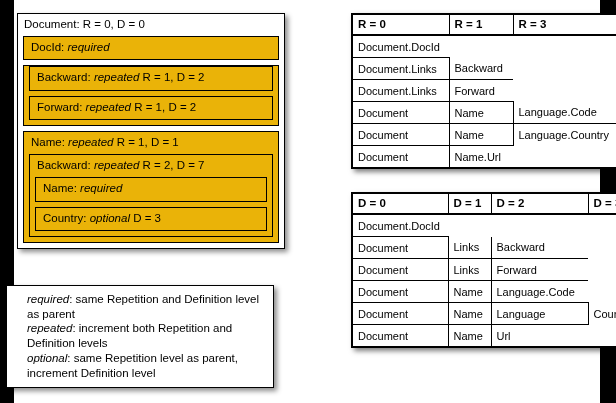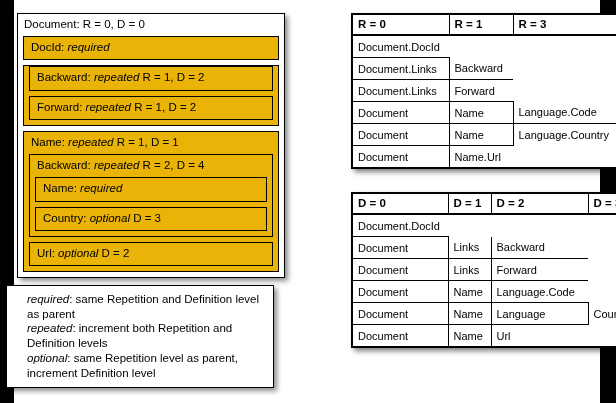--- a/index.html
+++ b/index.html
@@ -102,30 +102,27 @@
           <div class="box">
             <div class="node-row"><span>Backward: </span><span class="lit">repeated</span><span> R = 1, D = 2</span></div>
           </div>
           <div class="box">
             <div class="node-row"><span>Forward: </span><span class="lit">repeated</span><span> R = 1, D = 2</span></div>
           </div>
         </div>
         <div class="box">
           <div class="node-row"><span>Name: </span><span class="lit">repeated</span><span> R = 1, D = 1</span></div>
           <div class="box">
-            <div class="node-row"><span>Backward: </span><span class="lit">repeated</span><span> R = 2, D = 4</span></div>
+            <div class="node-row"><span>Backward: </span><span class="lit">repeated</span><span> R = 2, D = 7</span></div>
             <div class="box">
               <div class="node-row"><span>Name: </span><span class="lit">required</span><span></span></div>
             </div>
             <div class="box">
               <div class="node-row"><span>Country: </span><span class="lit">optional</span><span> D = 3</span></div>
             </div>
-          </div>
-          <div class="box">
-            <div class="node-row"><span>Url: </span><span class="lit">optional</span><span> D = 2</span></div>
           </div>
         </div>
       </div>
   </div>
 
   <div class="legend">
     <div id="legend-lines">
         <div><span class="lit">required</span><span>: same Repetition and Definition level as parent</span></div>
         <div><span class="lit">repeated</span><span>: increment both Repetition and Definition levels</span></div>
         <div><span class="lit">optional</span><span>: same Repetition level as parent, increment Definition level</span></div>

